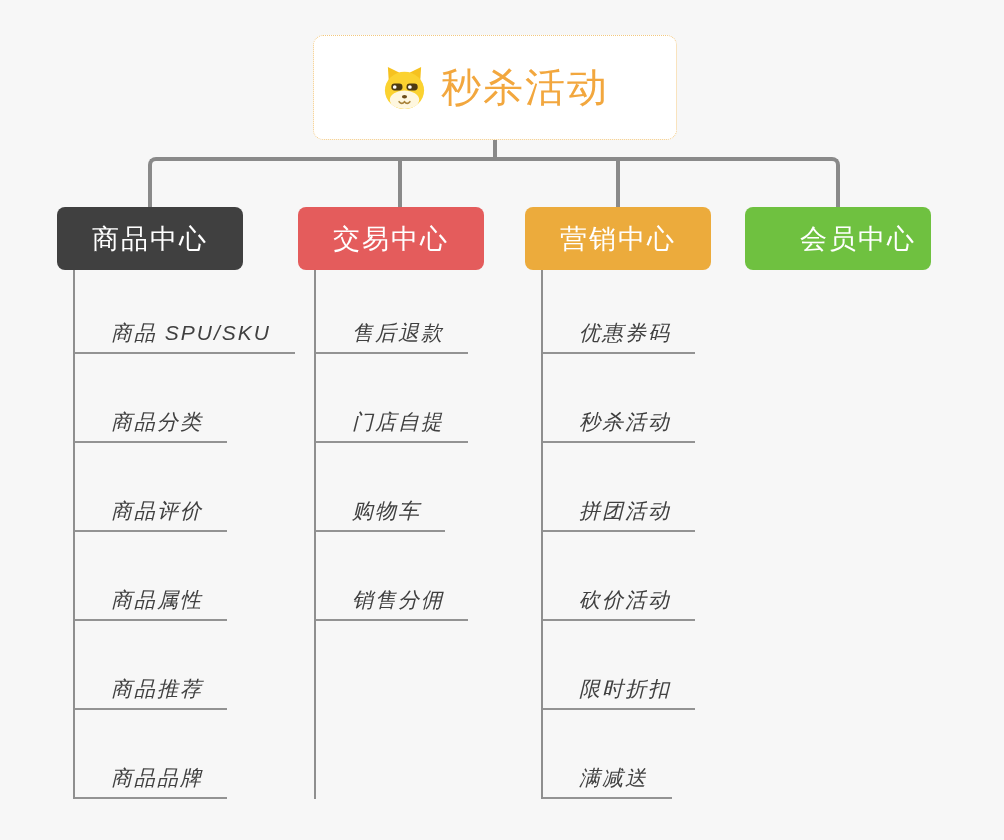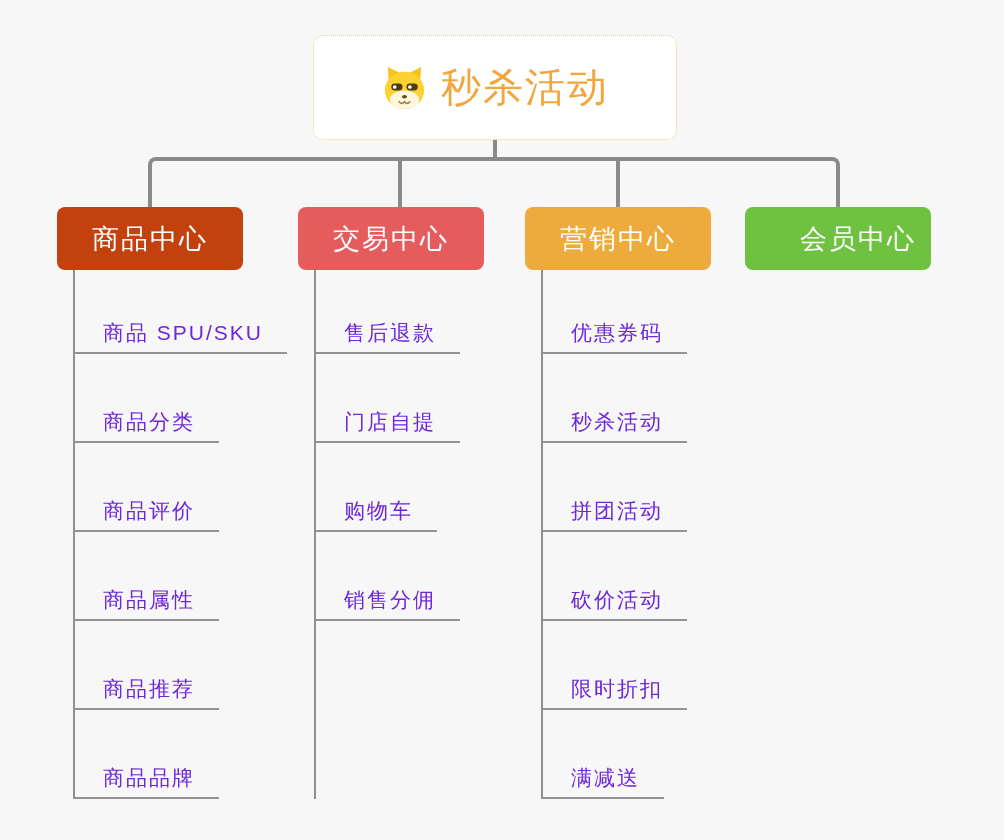--- a/index.html
+++ b/index.html
@@ -57,23 +57,24 @@
   }
   .children::before{
     content:"";position:absolute;left:0;top:5px;height:529px;
     border-left:2px solid #8f8f8f;
   }
   .child{
     height:89px;display:flex;align-items:flex-end;
   }
   .child-label{
     display:inline-block;white-space:nowrap;
-    font-size:21px;color:#6d28d9;letter-spacing:2px;
-    padding:0 24px 5px 30px;
+    font-size:21px;color:#404040;letter-spacing:2px;
+    padding:0 24px 5px 38px;
     border-bottom:2px solid #939393;
+    font-style:italic;
   }
 </style>
 </head>
 <body>
 
 <div class="canvas">
 
   <div class="conn root-drop"></div>
   <div class="conn bus-left"></div>
   <div class="conn bus-right"></div>
@@ -92,21 +93,21 @@
         <circle cx="14" cy="23.5" r="1.9" fill="#ffffff"></circle>
         <circle cx="29.5" cy="23.5" r="1.9" fill="#ffffff"></circle>
         <ellipse cx="24" cy="33.5" rx="2.6" ry="1.8" fill="#6b4c17"></ellipse>
         <path d="M18.5,38.5 q2.75,3.4 5.5,0 q2.75,3.4 5.5,0" fill="none" stroke="#a8833a" stroke-width="1.6" stroke-linecap="round"></path>
       </svg>
     </span>
     <span class="root-title">秒杀活动</span>
   </div>
 
   <div class="branch b0">
-    <div class="branch-box" style="background: #c2410c;">
+    <div class="branch-box" style="background: #404040;">
       <span class="branch-label">商品中心</span>
     </div>
     <div class="children">
       <div class="child">
           <span class="child-label">商品 SPU/SKU</span>
         </div>
       <div class="child">
           <span class="child-label">商品分类</span>
         </div>
       <div class="child">

